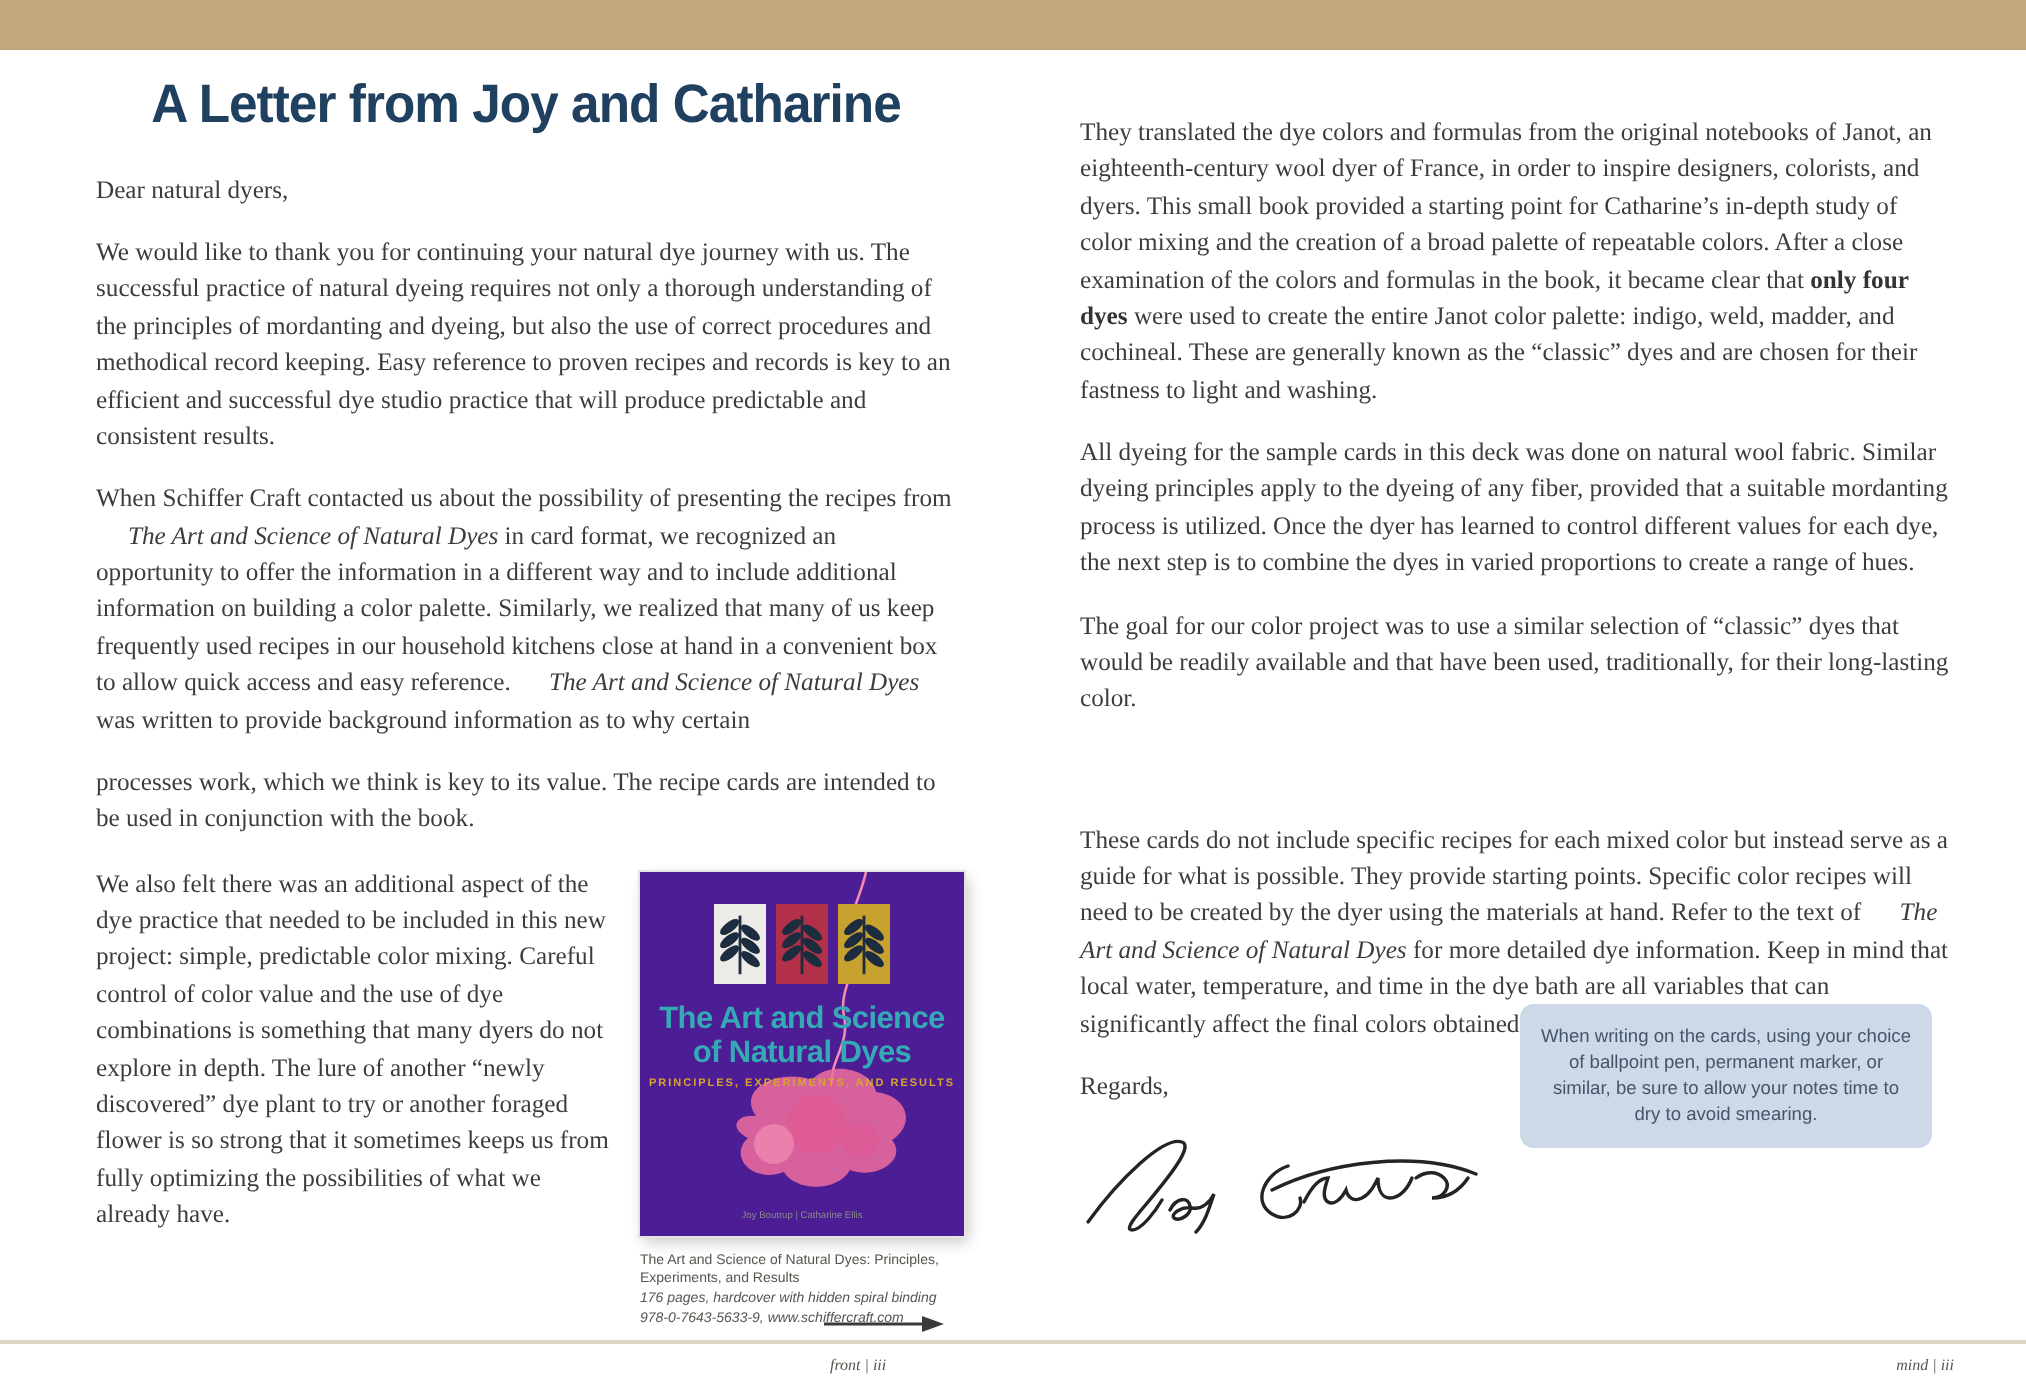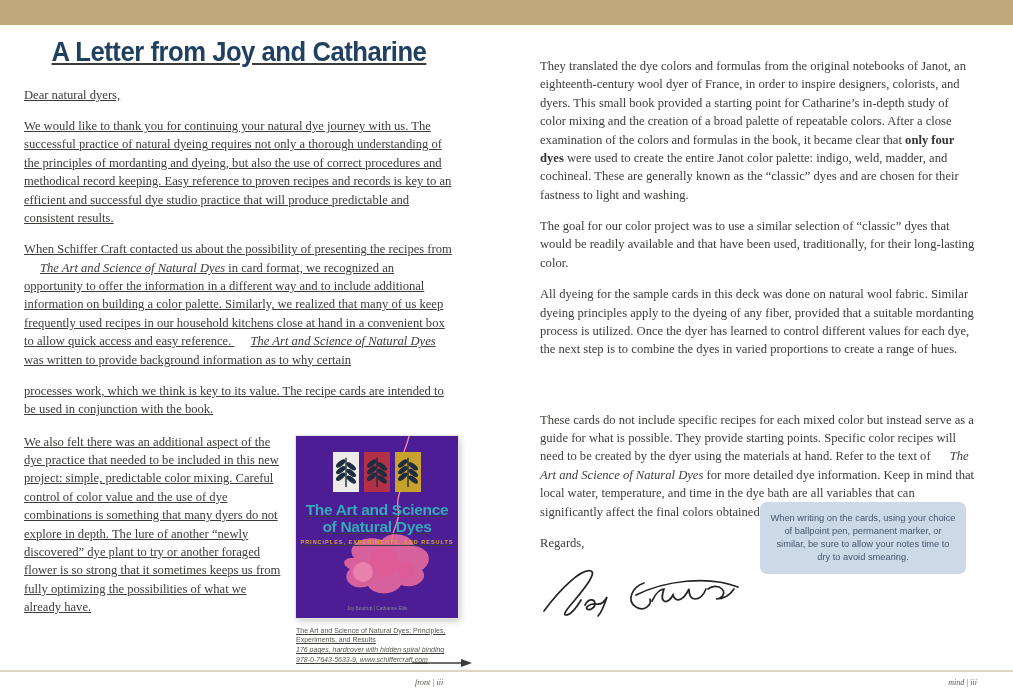--- a/index.html
+++ b/index.html
@@ -5,21 +5,21 @@
   * { box-sizing: border-box; }
   html,body { margin:0; padding:0; }
   body {
     width:1013px; height:698px; position:relative; overflow:hidden;
     background:#ffffff; color:#3c3c3a;
     font-family:"Liberation Serif", serif;
   }
   .topbar { position:absolute; top:0; left:0; width:1013px; height:25px; background:#c2a87d; }
 
   .page { position:absolute; }
-  #left-page  { left:24px;  top:37px; width:430px;text-decoration:underline; }
+  #left-page  { left:48px;  top:37px; width:430px; }
   #right-page { left:540px; top:57px; width:437px; }
 
   h1.letter-title {
     margin:0 0 20px 0; text-align:center;
     font-family:"Liberation Sans", sans-serif; font-weight:700;
     font-size:27px; color:#204060; letter-spacing:-0.5px;
     transform:scaleX(.95); transform-origin:center;
   }
   .salutation { font-size:12.6px; margin:0 0 14px 0; }
   p.body-text { font-size:12.6px; line-height:1.46; margin:0 0 13px 0; }
@@ -169,23 +169,23 @@
         <div class="it">176 pages, hardcover with hidden spiral binding</div>
         <div class="it">978-0-7643-5633-9, www.schiffercraft.com</div>
       </div>
     </div>
   </div>
 </div>
 
 <div class="page" id="right-page">
   <p class="body-text"><span>They translated the dye colors and formulas from the original notebooks of Janot, an eighteenth-century wool dyer of France, in order to inspire designers, colorists, and dyers. This small book provided a starting point for Catharine’s in-depth study of color mixing and the creation of a broad palette of repeatable colors. After a close examination of the colors and formulas in the book, it became clear that </span><strong>only four dyes</strong><span> were used to create the entire Janot color palette: indigo, weld, madder, and cochineal. These are generally known as the “classic” dyes and are chosen for their fastness to light and washing.</span></p>
 
+  <p class="body-text">All dyeing for the sample cards in this deck was done on natural wool fabric. Similar dyeing principles apply to the dyeing of any fiber, provided that a suitable mordanting process is utilized. Once the dyer has learned to control different values for each dye, the next step is to combine the dyes in varied proportions to create a range of hues.</p>
+
   <p class="body-text">The goal for our color project was to use a similar selection of “classic” dyes that would be readily available and that have been used, traditionally, for their long-lasting color.</p>
-
-  <p class="body-text">All dyeing for the sample cards in this deck was done on natural wool fabric. Similar dyeing principles apply to the dyeing of any fiber, provided that a suitable mordanting process is utilized. Once the dyer has learned to control different values for each dye, the next step is to combine the dyes in varied proportions to create a range of hues.</p>
 
   <p class="body-text" style="margin-top:52px;"><span>These cards do not include specific recipes for each mixed color but instead serve as a guide for what is possible. They provide starting points. Specific color recipes will need to be created by the dyer using the materials at hand. Refer to the text of </span><em>The Art and Science of Natural Dyes</em><span> for more detailed dye information. Keep in mind that local water, temperature, and time in the dye bath are all variables that can significantly affect the final colors obtained from any dye bath.</span></p>
 
   <p class="body-text regards">Regards,</p>
 
   <div class="signature">
     <svg width="235" height="52" viewBox="0 0 235 52">
       <g fill="none" stroke="#242424" stroke-width="1.7" stroke-linecap="round">
         <path d="M4 46 C 20 24, 42 3, 51 6 C 57 8, 44 24, 34 36 C 28 43, 22 50, 26 50 C 31 50, 38 40, 41 35"></path>
         <path d="M45 40 c 3 -6 9 -7 10 -2 c 1 4 -5 8 -8 6 c -2 -2 4 -6 9 -5 c 5 1 9 -3 11 -7 c -3 9 -5 15 -9 19"></path>

